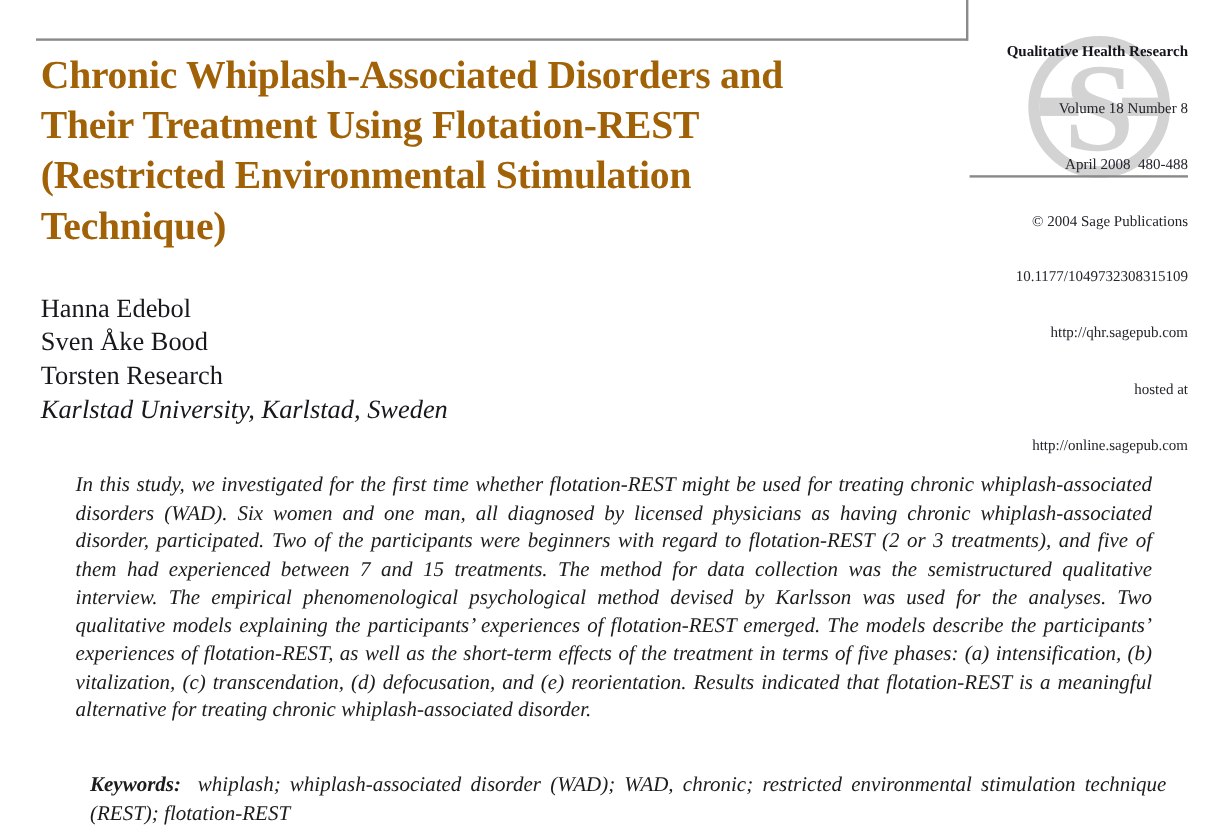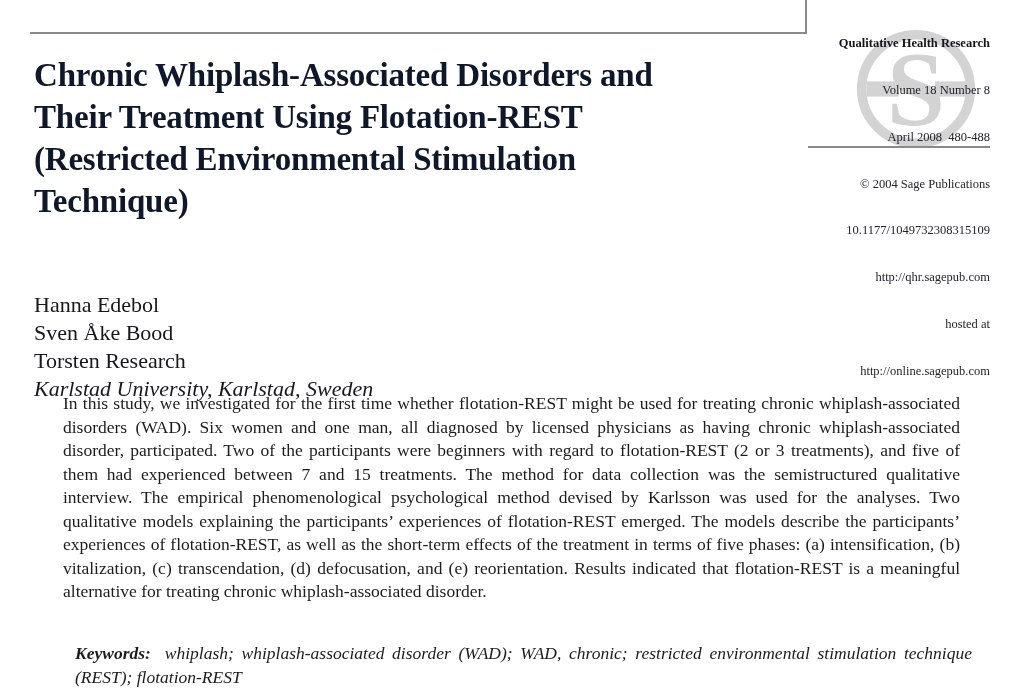--- a/index.html
+++ b/index.html
@@ -32,43 +32,43 @@
   .journal-rule {
     position: absolute; left: 808px; top: 146px;
     width: 182px; height: 2px; background: #8a8a8a;
     z-index: 3;
   }
   .watermark {
     position: absolute; left: 852px; top: 28px;
     z-index: 1;
   }
   .article-title {
-    position: absolute; left: 34px; top: 54px;
+    position: absolute; left: 34px; top: 42px;
     width: 770px;
     font-size: 33px; font-weight: bold;
     line-height: 42px;
     letter-spacing: -0.2px;
-    color: #0f172a;
+    color: #a16207;
     white-space: pre-line;
     margin: 0;
   }
   .authors-block {
     position: absolute; left: 34px; top: 243px;
     font-size: 22px; line-height: 28px;
     color: #17171c;
-    margin-top: 48px;
   }
   .affiliation { font-style: italic; }
   .abstract {
     position: absolute; left: 63px; top: 392px;
     width: 897px;
     font-size: 17.5px; line-height: 23.5px;
     text-align: justify;
     color: #1c1c1c;
     margin: 0;
+    font-style: italic;
   }
   .keywords {
     position: absolute; left: 63px; top: 630px;
     width: 897px;
     font-size: 17.5px; line-height: 23.5px;
     text-align: justify;
     font-style: italic;
     color: #1c1c1c;
     margin: 12px;
   }

